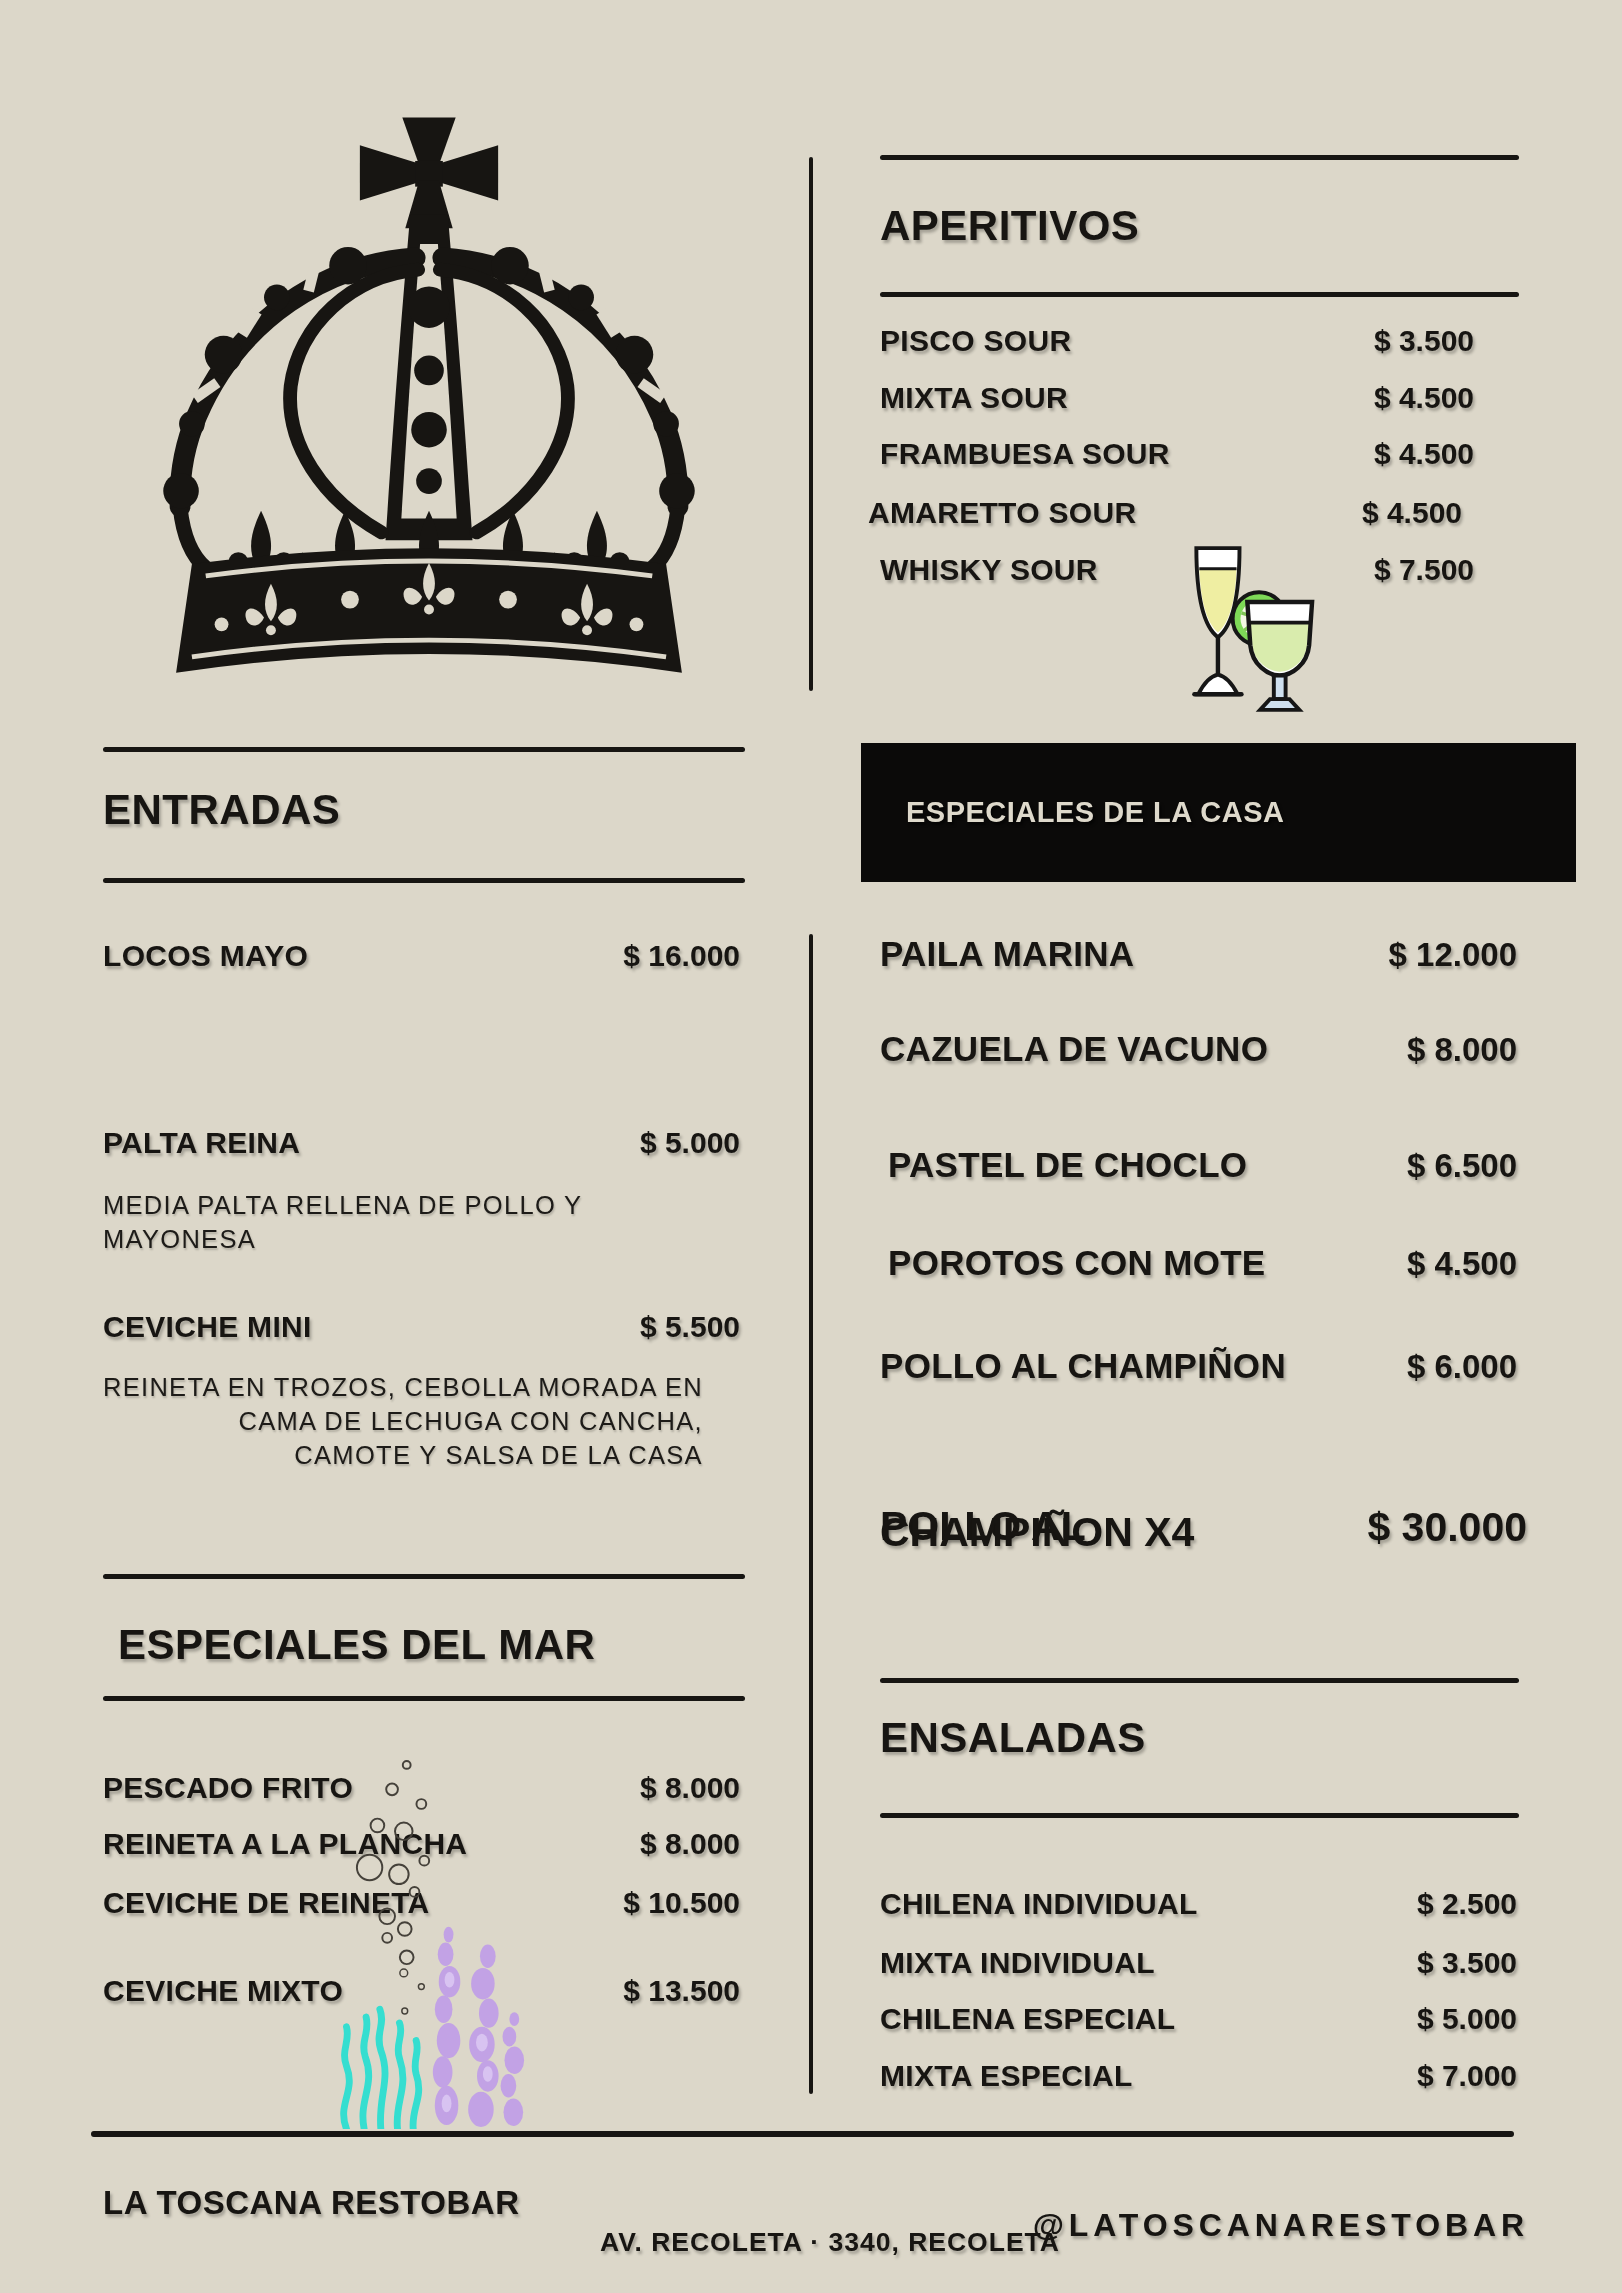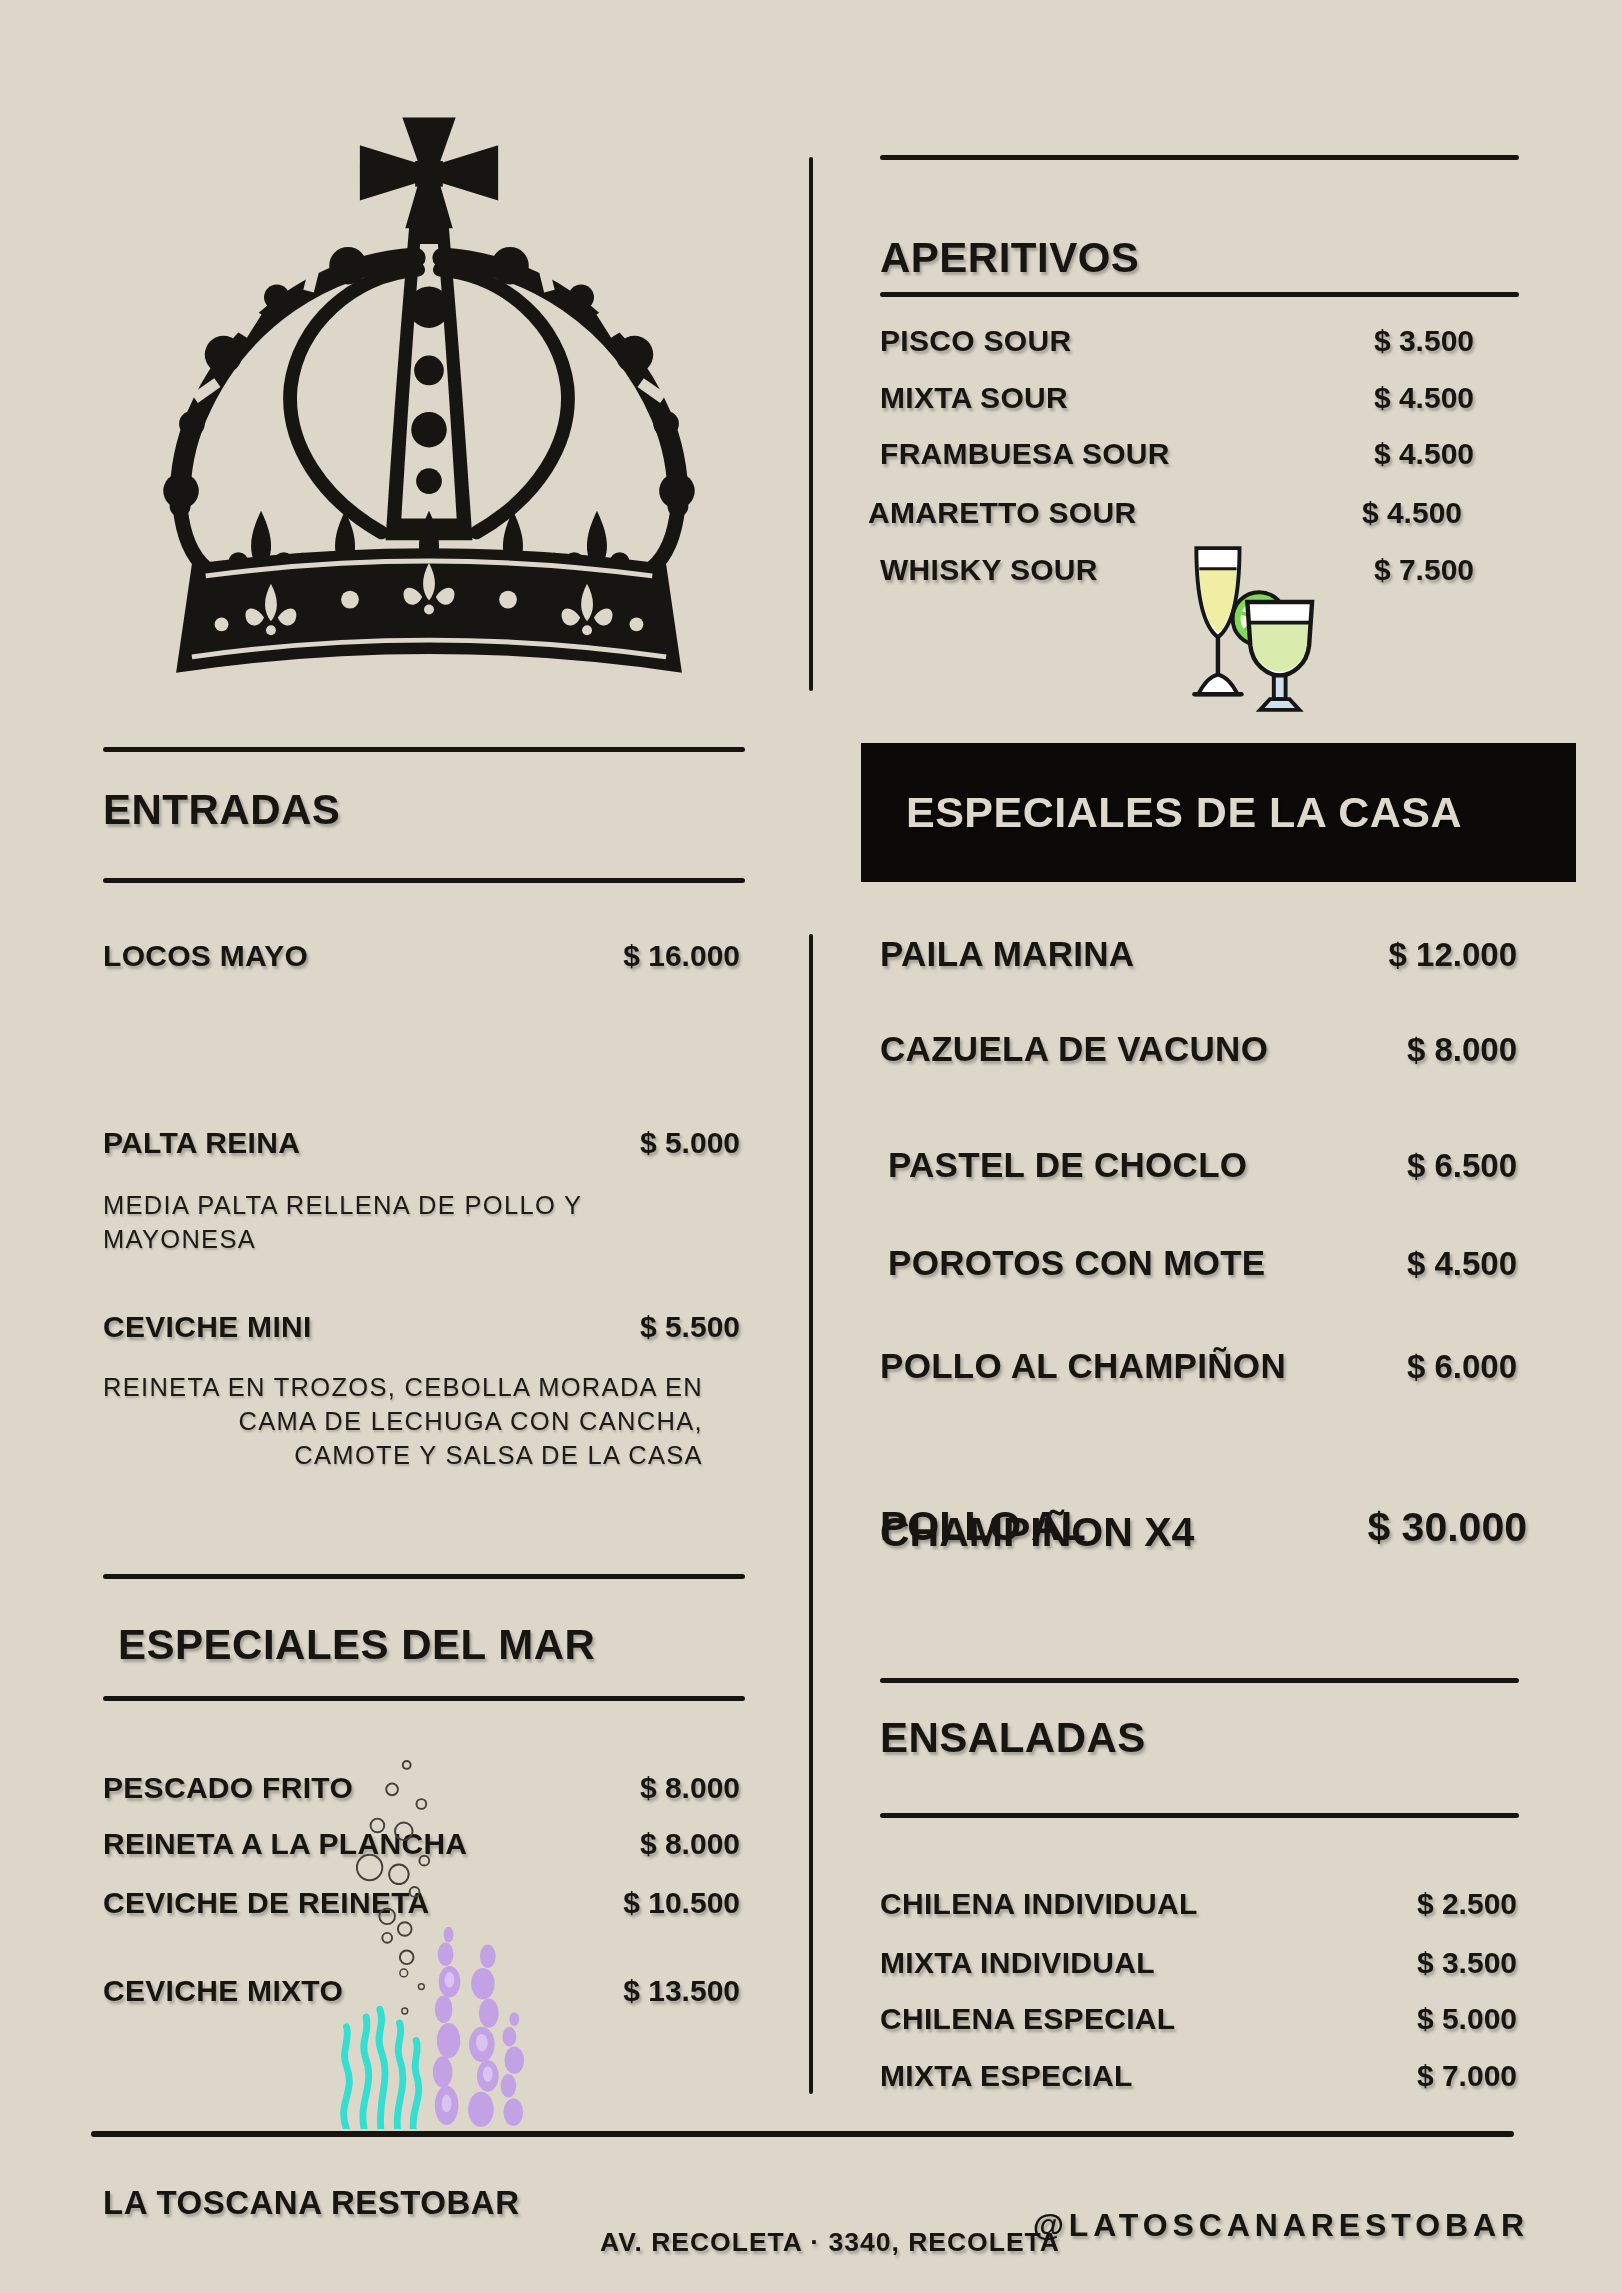--- a/index.html
+++ b/index.html
@@ -10,21 +10,21 @@
   .h1{position:absolute;font-size:42px;font-weight:700;letter-spacing:0.5px;line-height:55px;
       text-shadow:2px 2.9px 2.9px rgba(23,21,18,.28);}
   .row{position:absolute;display:flex;justify-content:space-between;align-items:baseline;
        font-weight:700;font-size:30px;line-height:39px;text-shadow:2px 2.9px 2.9px rgba(23,21,18,.28);}
   .row .lbl{letter-spacing:0.3px;}
   .row.casa{font-size:35px;line-height:43px;}
   .row.casa .price{font-size:33px;}
   .desc{position:absolute;font-size:25.5px;font-weight:400;letter-spacing:1.3px;line-height:34px;
         white-space:pre-line;color:#1d1b18;text-shadow:1px 2px 2px rgba(23,21,18,.22);}
   .banner{position:absolute;left:861px;top:743px;width:715px;height:139px;background:#0b0a09;}
-  .banner .btitle{position:absolute;left:45px;top:0;line-height:139px;font-size:43px;font-weight:700;
+  .banner .btitle{position:absolute;left:45px;top:0;line-height:139px;font-size:29px;font-weight:700;
         letter-spacing:0.5px;color:#ded9cb;text-shadow:2px 2.9px 2.9px rgba(0,0,0,.6);}
   .bigline{position:absolute;font-size:41px;font-weight:700;line-height:57px;
         text-shadow:2px 2.9px 2.9px rgba(23,21,18,.28);}
   .bigprice{position:absolute;font-size:41px;font-weight:700;text-align:right;
         text-shadow:2px 2.9px 2.9px rgba(23,21,18,.28);}
   .footer-brand{position:absolute;left:103px;top:2184px;font-size:33px;font-weight:700;
         letter-spacing:0.5px;text-shadow:2px 2.9px 2.9px rgba(23,21,18,.28);}
   .footer-address{position:absolute;left:600px;top:2227px;font-size:26.5px;font-weight:700;
         letter-spacing:1px;text-shadow:2px 2.9px 2.9px rgba(23,21,18,.28);}
   .footer-social{position:absolute;right:93px;top:2207px;font-size:32px;font-weight:700;
@@ -114,21 +114,21 @@
         <circle cx="410" cy="488" r="9"></circle>
       <circle cx="120" cy="513" r="7"></circle>
         <circle cx="540" cy="513" r="7"></circle>
     </g>
   </svg>
 
   <div class="vrule" style="left:809px;top:157px;height:534px;"></div>
   <div class="vrule" style="left:809px;top:934px;height:1160px;"></div>
 
   <div class="rule" style="left:880px;top:155px;width:639px;"></div>
-  <div class="h1" style="left:880px;top:198px;margin-top:32px;">APERITIVOS</div>
+  <div class="h1" style="left:880px;top:198px;">APERITIVOS</div>
   <div class="rule" style="left:880px;top:292px;width:639px;"></div>
 
   <div class="row" style="left:880px;top:321px;width:594px;">
     <span class="lbl">PISCO SOUR</span>
     <span class="price">$ 3.500</span>
   </div>
   <div class="row" style="left:880px;top:378px;width:594px;">
     <span class="lbl">MIXTA SOUR</span>
     <span class="price">$ 4.500</span>
   </div>

